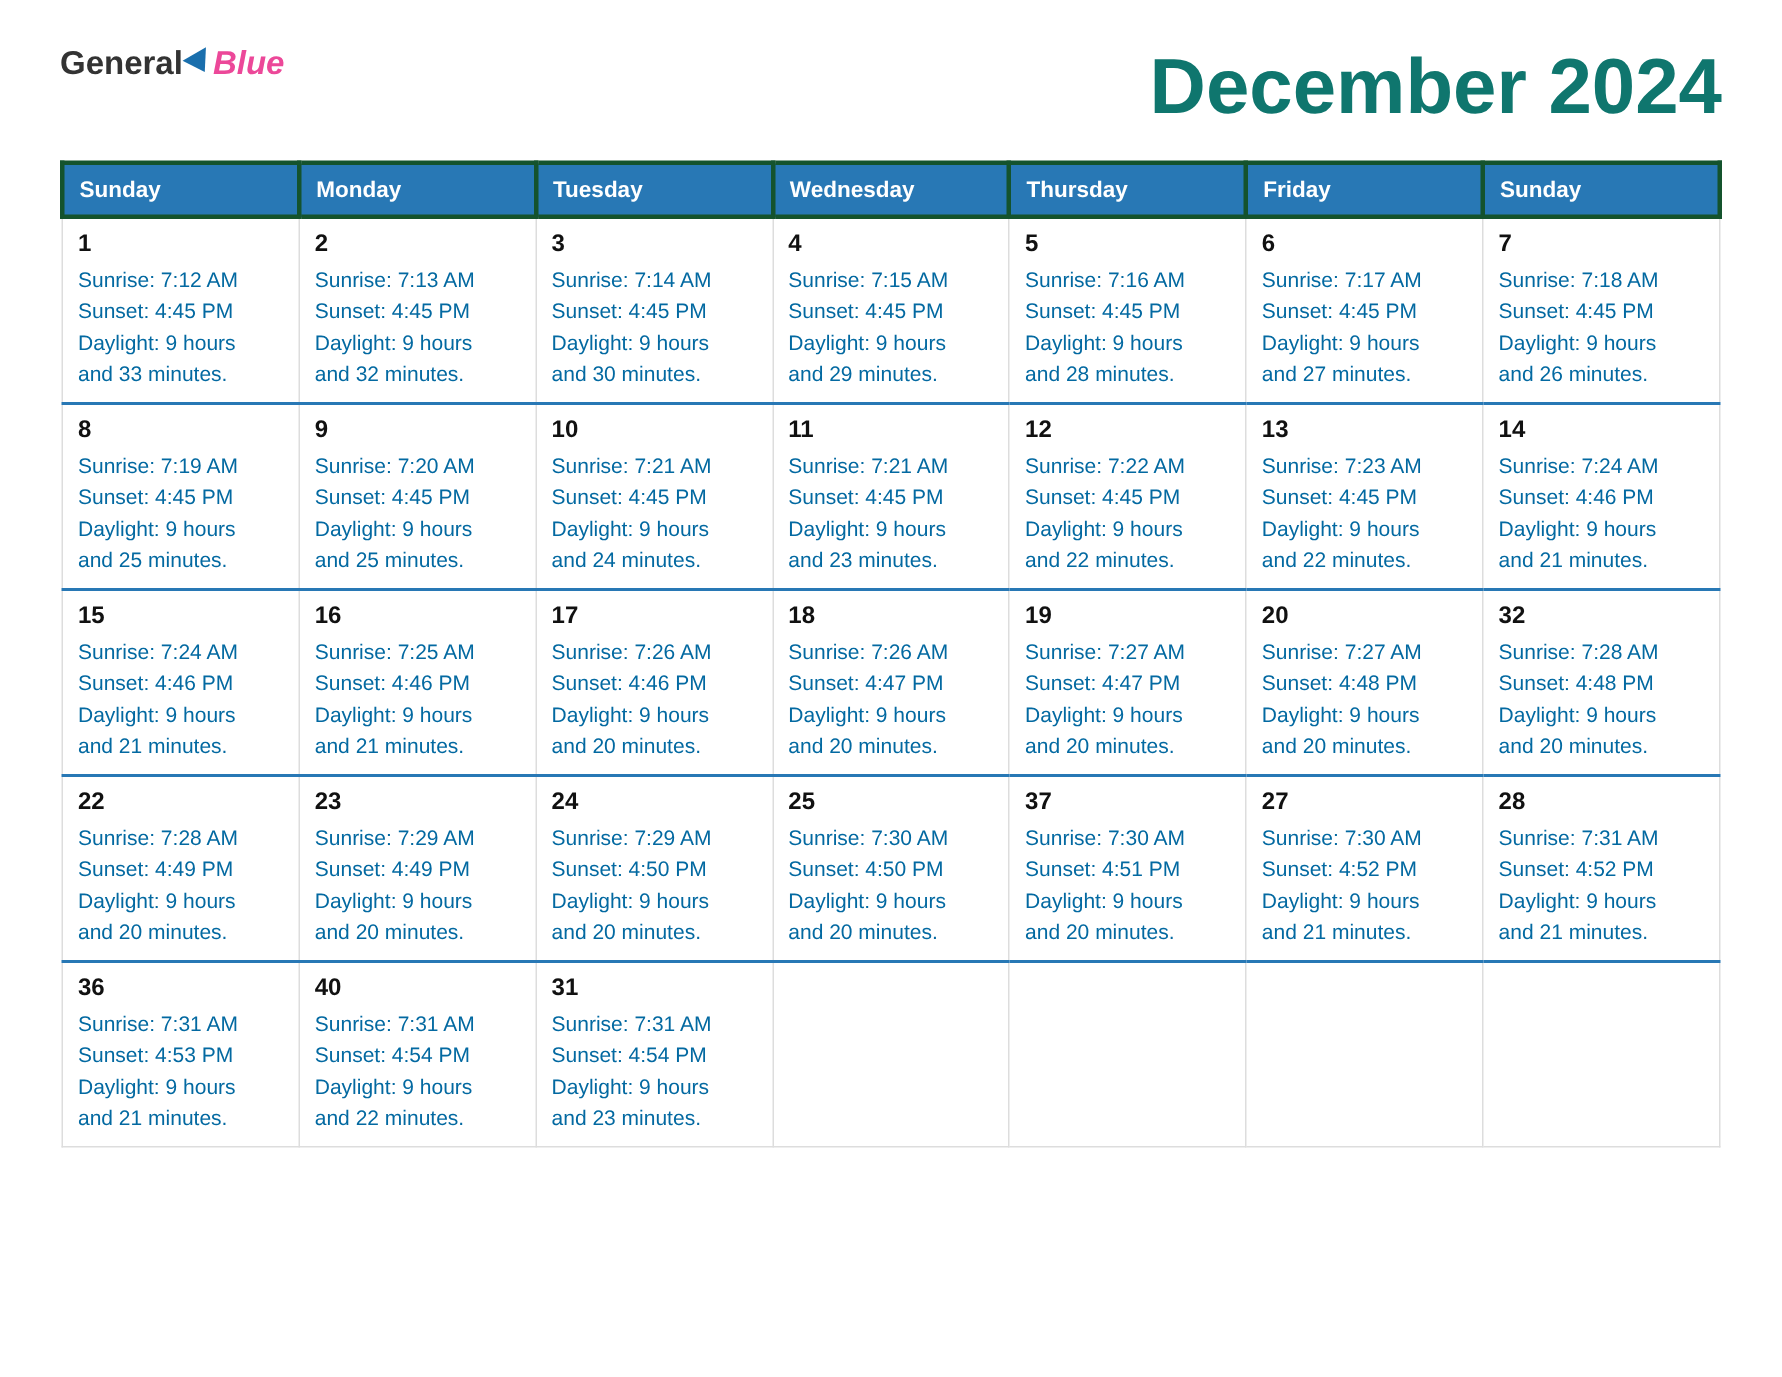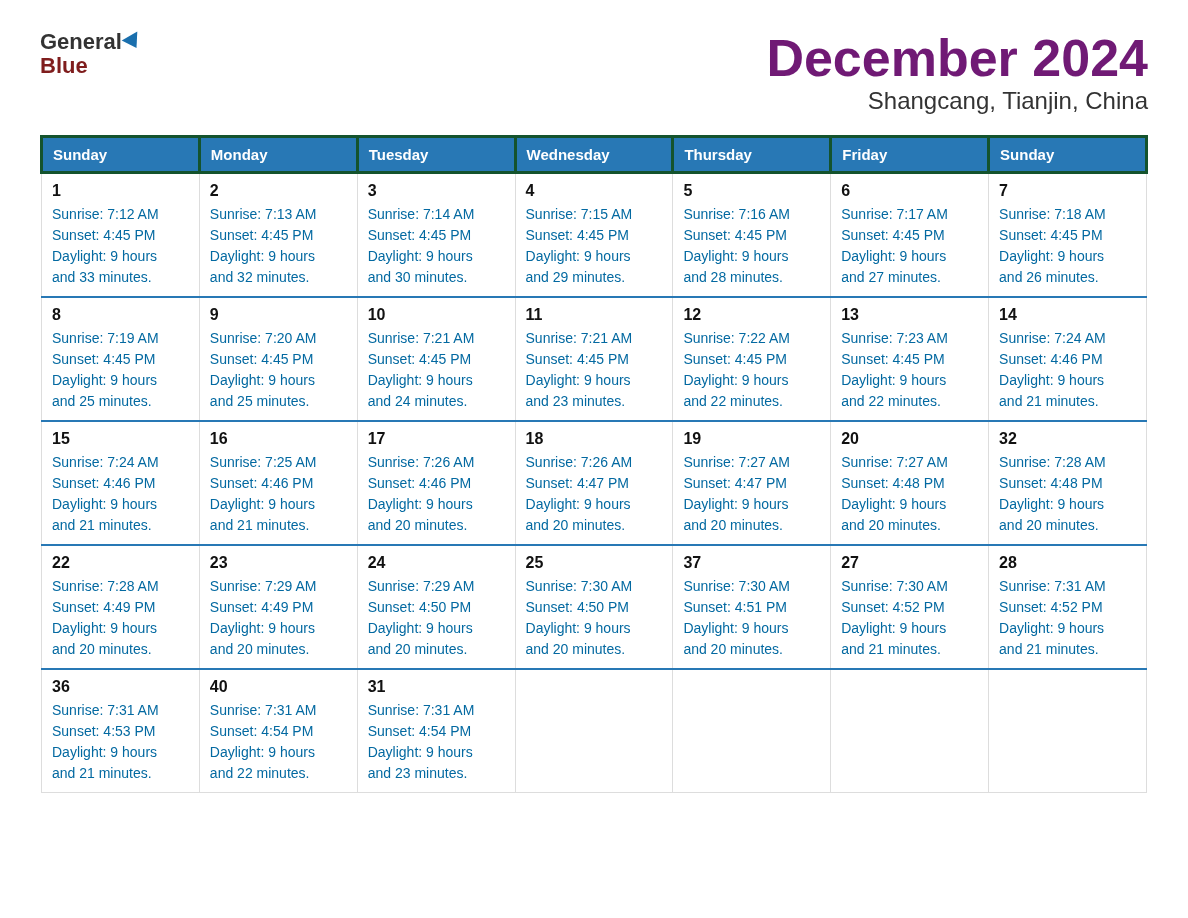--- a/index.html
+++ b/index.html
@@ -11,44 +11,44 @@
       min-height: 918px;
     }
     .header {
       display: flex;
       justify-content: space-between;
       align-items: flex-start;
       margin-bottom: 20px;
     }
     .logo {
       display: flex;
-      flex-direction: column;
+      flex-direction: row;
       font-size: 22px;
       font-weight: bold;
       line-height: 1.1;
     }
     .logo-general { color: #333; }
-    .logo-blue { color: #7f1d1d; }
+    .logo-blue { color: #ec4899; font-style: italic; }
     .logo-triangle {
       display: inline-block;
       width: 0; height: 0;
       border-left: 9px solid transparent;
       border-right: 9px solid transparent;
       border-top: 14px solid #1a6fad;
       margin-left: 2px;
       vertical-align: middle;
       transform: rotate(-30deg);
     }
     .title-block {
       text-align: right;
     }
     .title-block h1 {
       font-size: 52px;
       font-weight: bold;
-      color: #701a75;
+      color: #0f766e;
       line-height: 1.1;
     }
     .title-block h2 {
       font-size: 24px;
       font-weight: normal;
       color: #333;
     }
     table {
       width: 100%;
       border-collapse: collapse;
@@ -101,21 +101,20 @@
 <div class="header">
   <div class="logo">
     <div class="logo-line1">
       <span class="logo-general">General</span>
       <span class="logo-triangle"></span>
     </div>
     <span class="logo-blue">Blue</span>
   </div>
   <div class="title-block">
     <h1>December 2024</h1>
-    <h2>Shangcang, Tianjin, China</h2>
   </div>
 </div>
 
 <table>
   <thead>
     <tr>
     <th>Sunday</th>
         <th>Monday</th>
         <th>Tuesday</th>
         <th>Wednesday</th>

